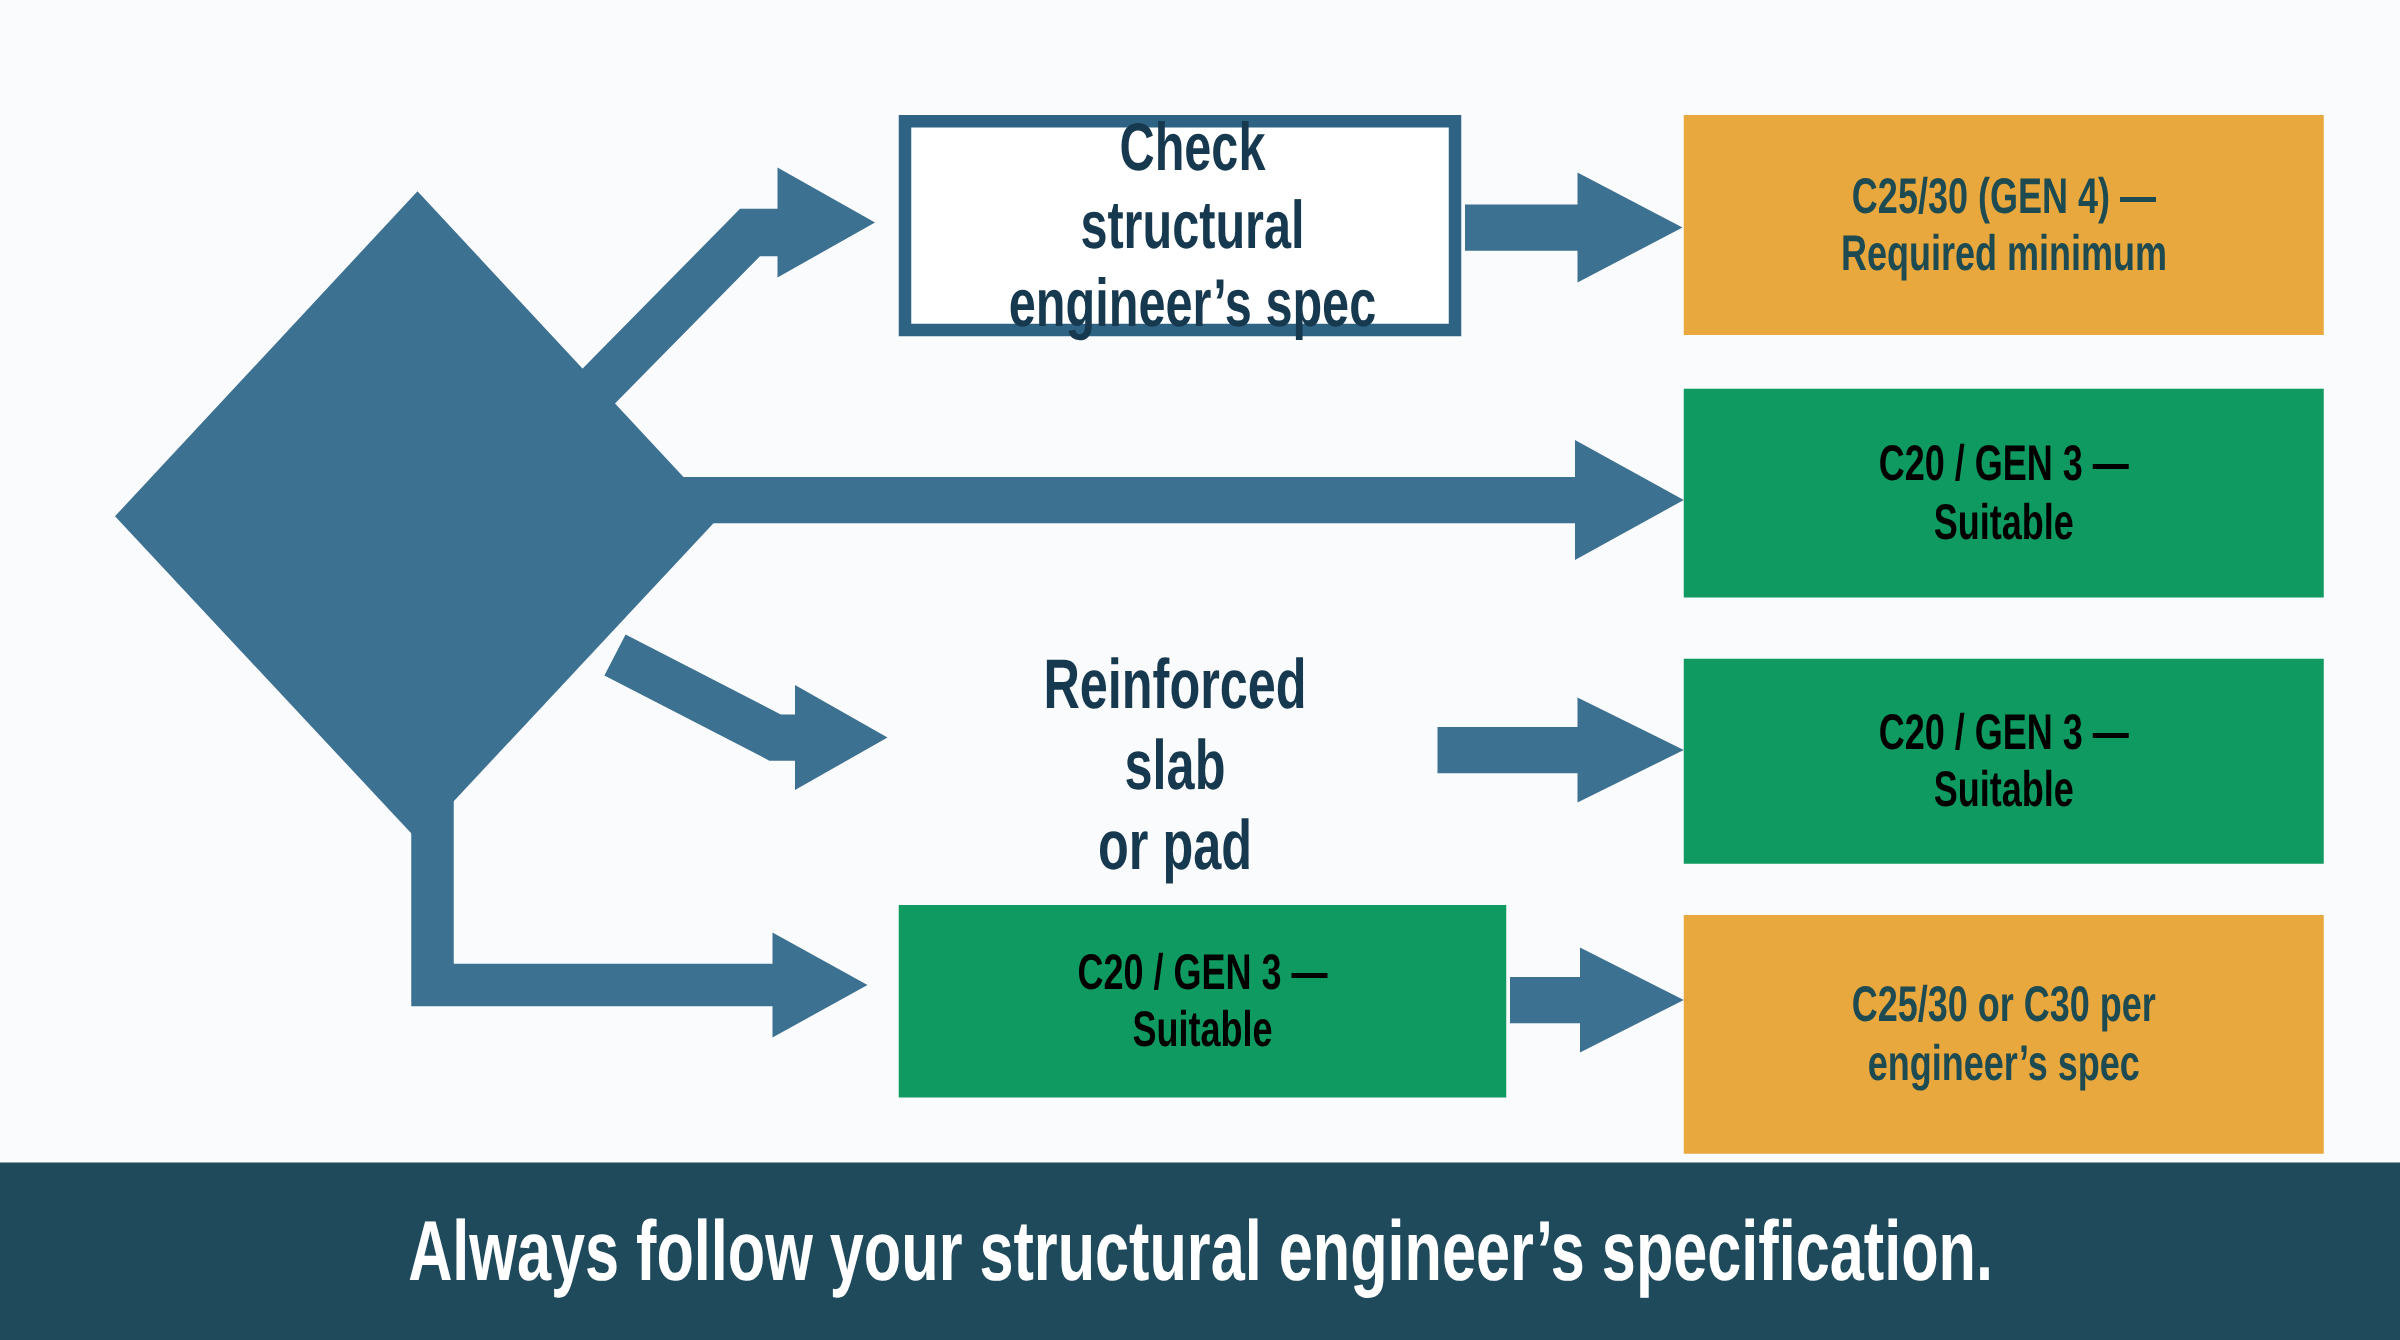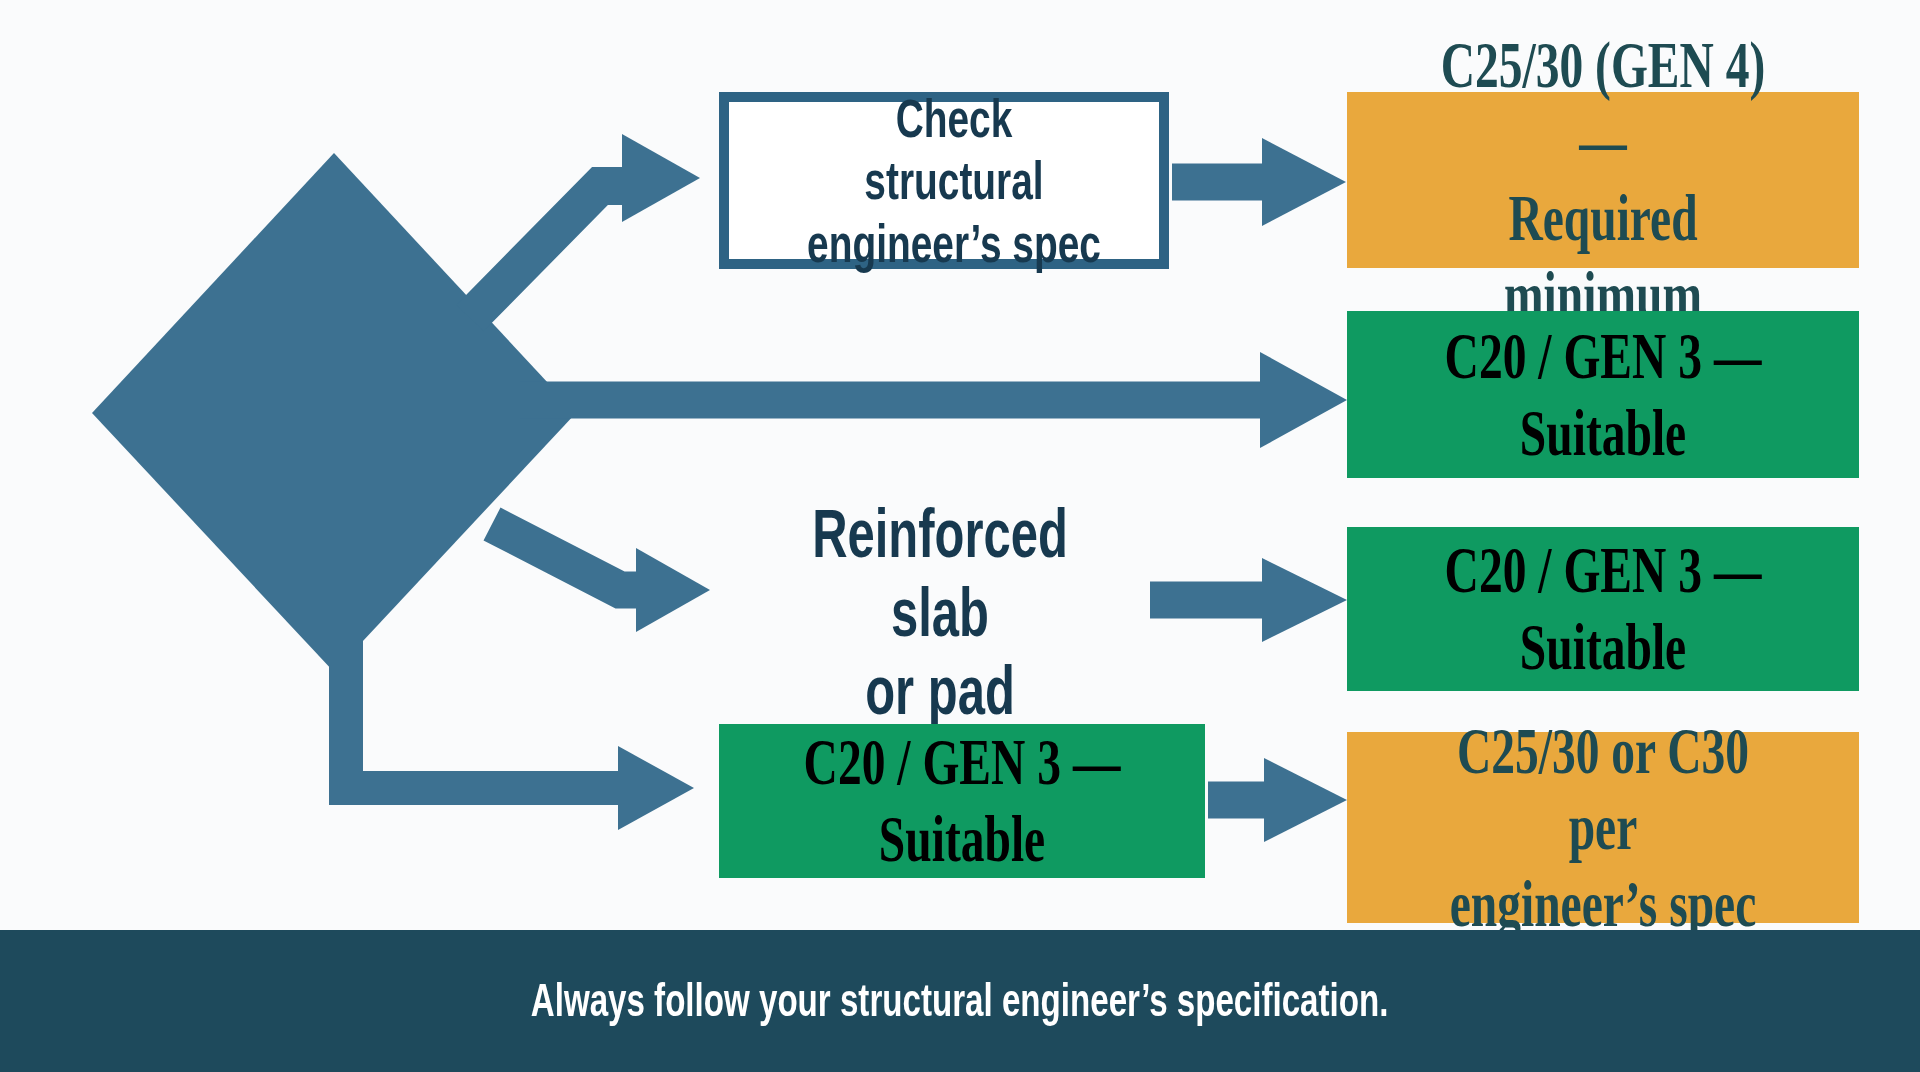--- a/index.html
+++ b/index.html
@@ -19,23 +19,23 @@
   .navy-text{color:var(--navy_text,#17394f);}
   .orange-box{background:var(--orange,#e9a83d);color:var(--orange_text,#1e4b52);}
   .green-box{background:var(--green,#0f9a61);color:#000000;}
   .result{left:1347px;width:512px;}
   #check-box{
     left:719px;top:92px;width:450px;height:177px;
     background:#ffffff;border:10px solid var(--box_border,#2e6384);box-sizing:border-box;padding-left:20px;
   }
   #footer-bar{left:0;top:930px;width:1920px;height:142px;background:var(--footer_bg,#1e4a5c);color:#ffffff;}
   .fs54{font-size:54px;}
-  .fs56{font-size:68px;}
-  .fs58{font-size:66px;font-family:Liberation Serif, serif;}
-  .fs60{font-size:46px;}
+  .fs56{font-size:56px;}
+  .fs58{font-size:40px;}
+  .fs60{font-size:68px;}
 </style>
 </head>
 <body>
 
 <div class="stage">
 
   <svg class="layer" width="1920" height="1072" viewBox="0 0 1920 1072">
 
     <polygon class="diamond-fill" points="334,153 576,413 334,672 92,413"></polygon>
 

